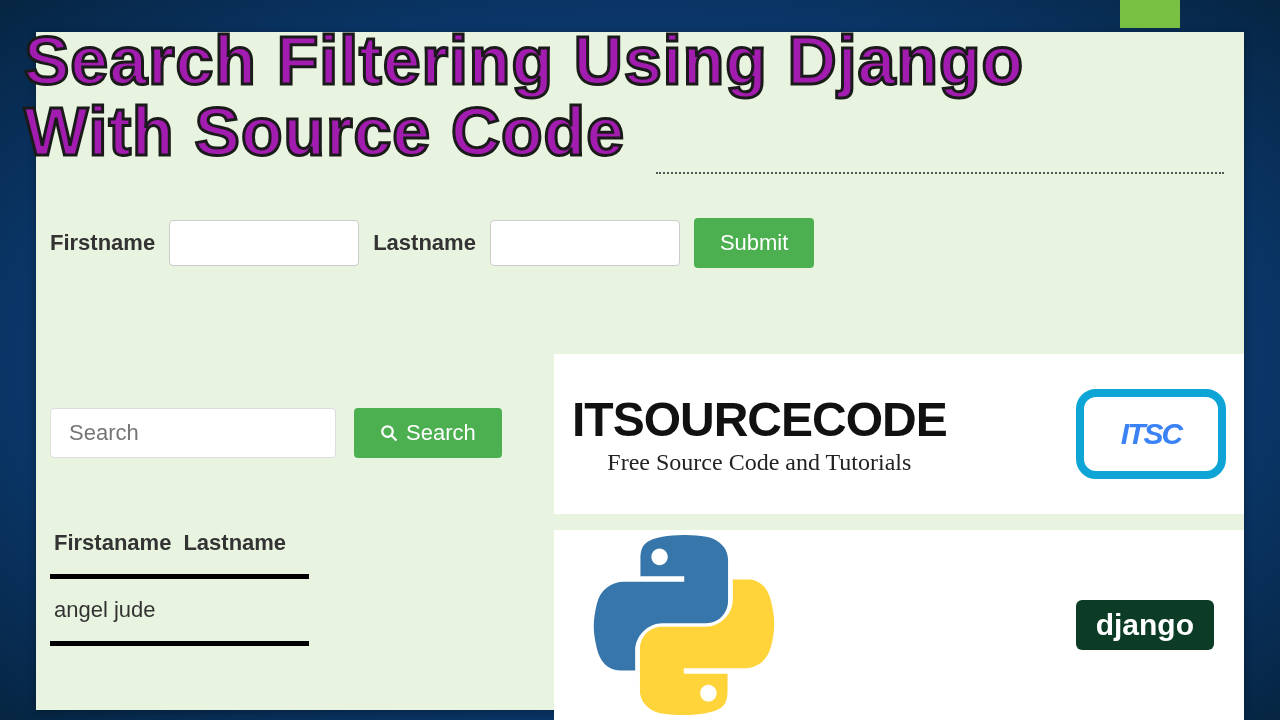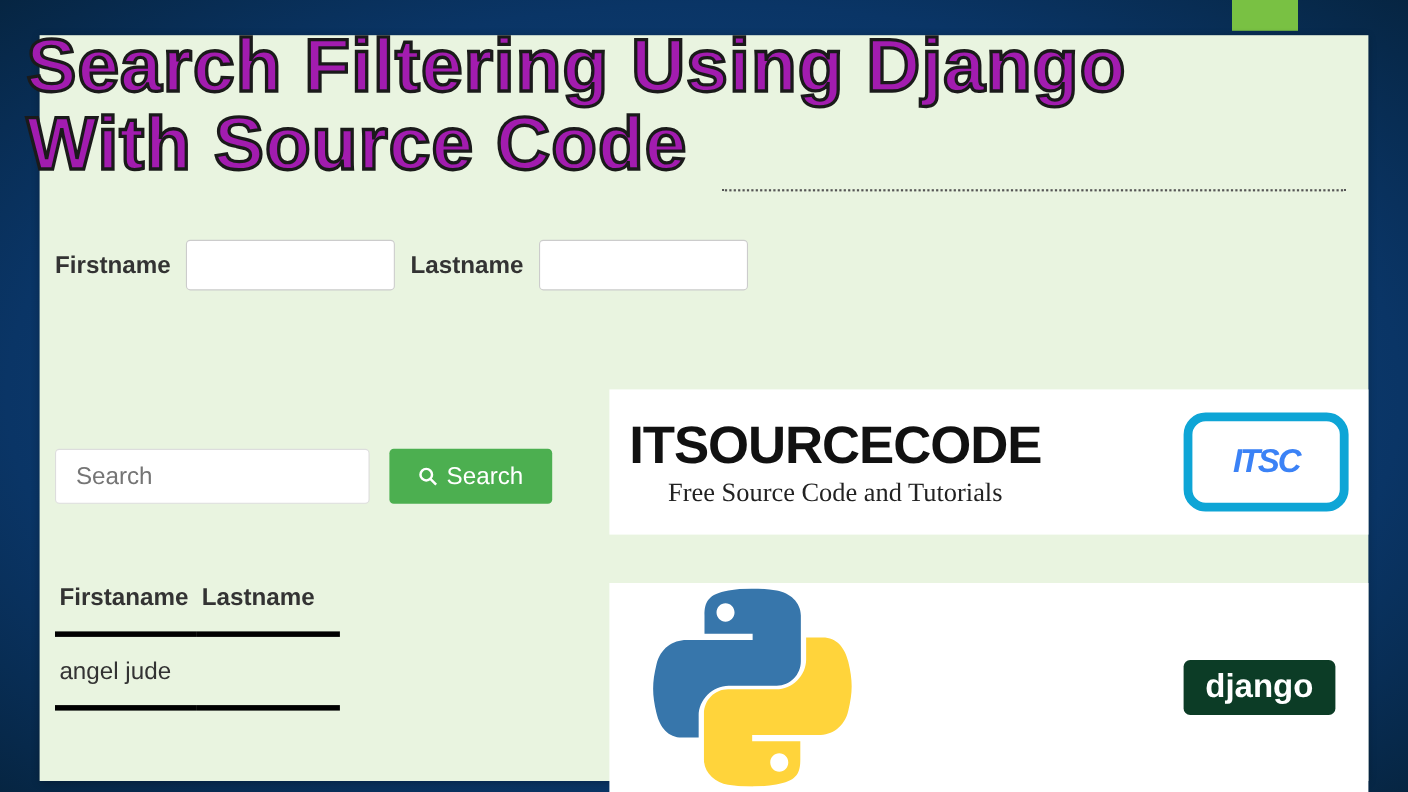--- a/index.html
+++ b/index.html
@@ -107,21 +107,21 @@
     border-bottom: 5px solid #000000;
     font-weight: 400;
   }
   .tbl th { font-weight: 700; }
   
   .promo {
     position: absolute;
     top: 322px;
     right: 0;
     width: 690px;
-    height: 132px;
+    height: 160px;
     background: #fff;
     display: flex;
     align-items: center;
     justify-content: space-between;
     padding: 10px 18px;
     gap: 10px;
   }
   .promo-left { text-align: center; }
   .promo-title {
     font-family: "Arial Black", Impact, sans-serif;
@@ -187,20 +187,23 @@
 
 <div class="panel">
 
   <div class="dotted-rule"></div>
 
   <div class="form-row">
     <label>Firstname</label>
     <input class="text-input" type="text" style="">
     <label>Lastname</label>
     <input class="text-input" type="text" style="">
+    <button class="btn-green">
+      <span>Submit</span>
+    </button>
   </div>
 
   <div class="search-row">
     <input class="search-input" type="text" placeholder="Search" style="">
     <button class="btn-green">
       <svg class="search-icon" viewBox="0 0 24 24" fill="none" stroke="white" stroke-width="3">
         <circle cx="10" cy="10" r="7"></circle>
         <line x1="15" y1="15" x2="22" y2="22"></line>
       </svg>
       <span>Search</span>

